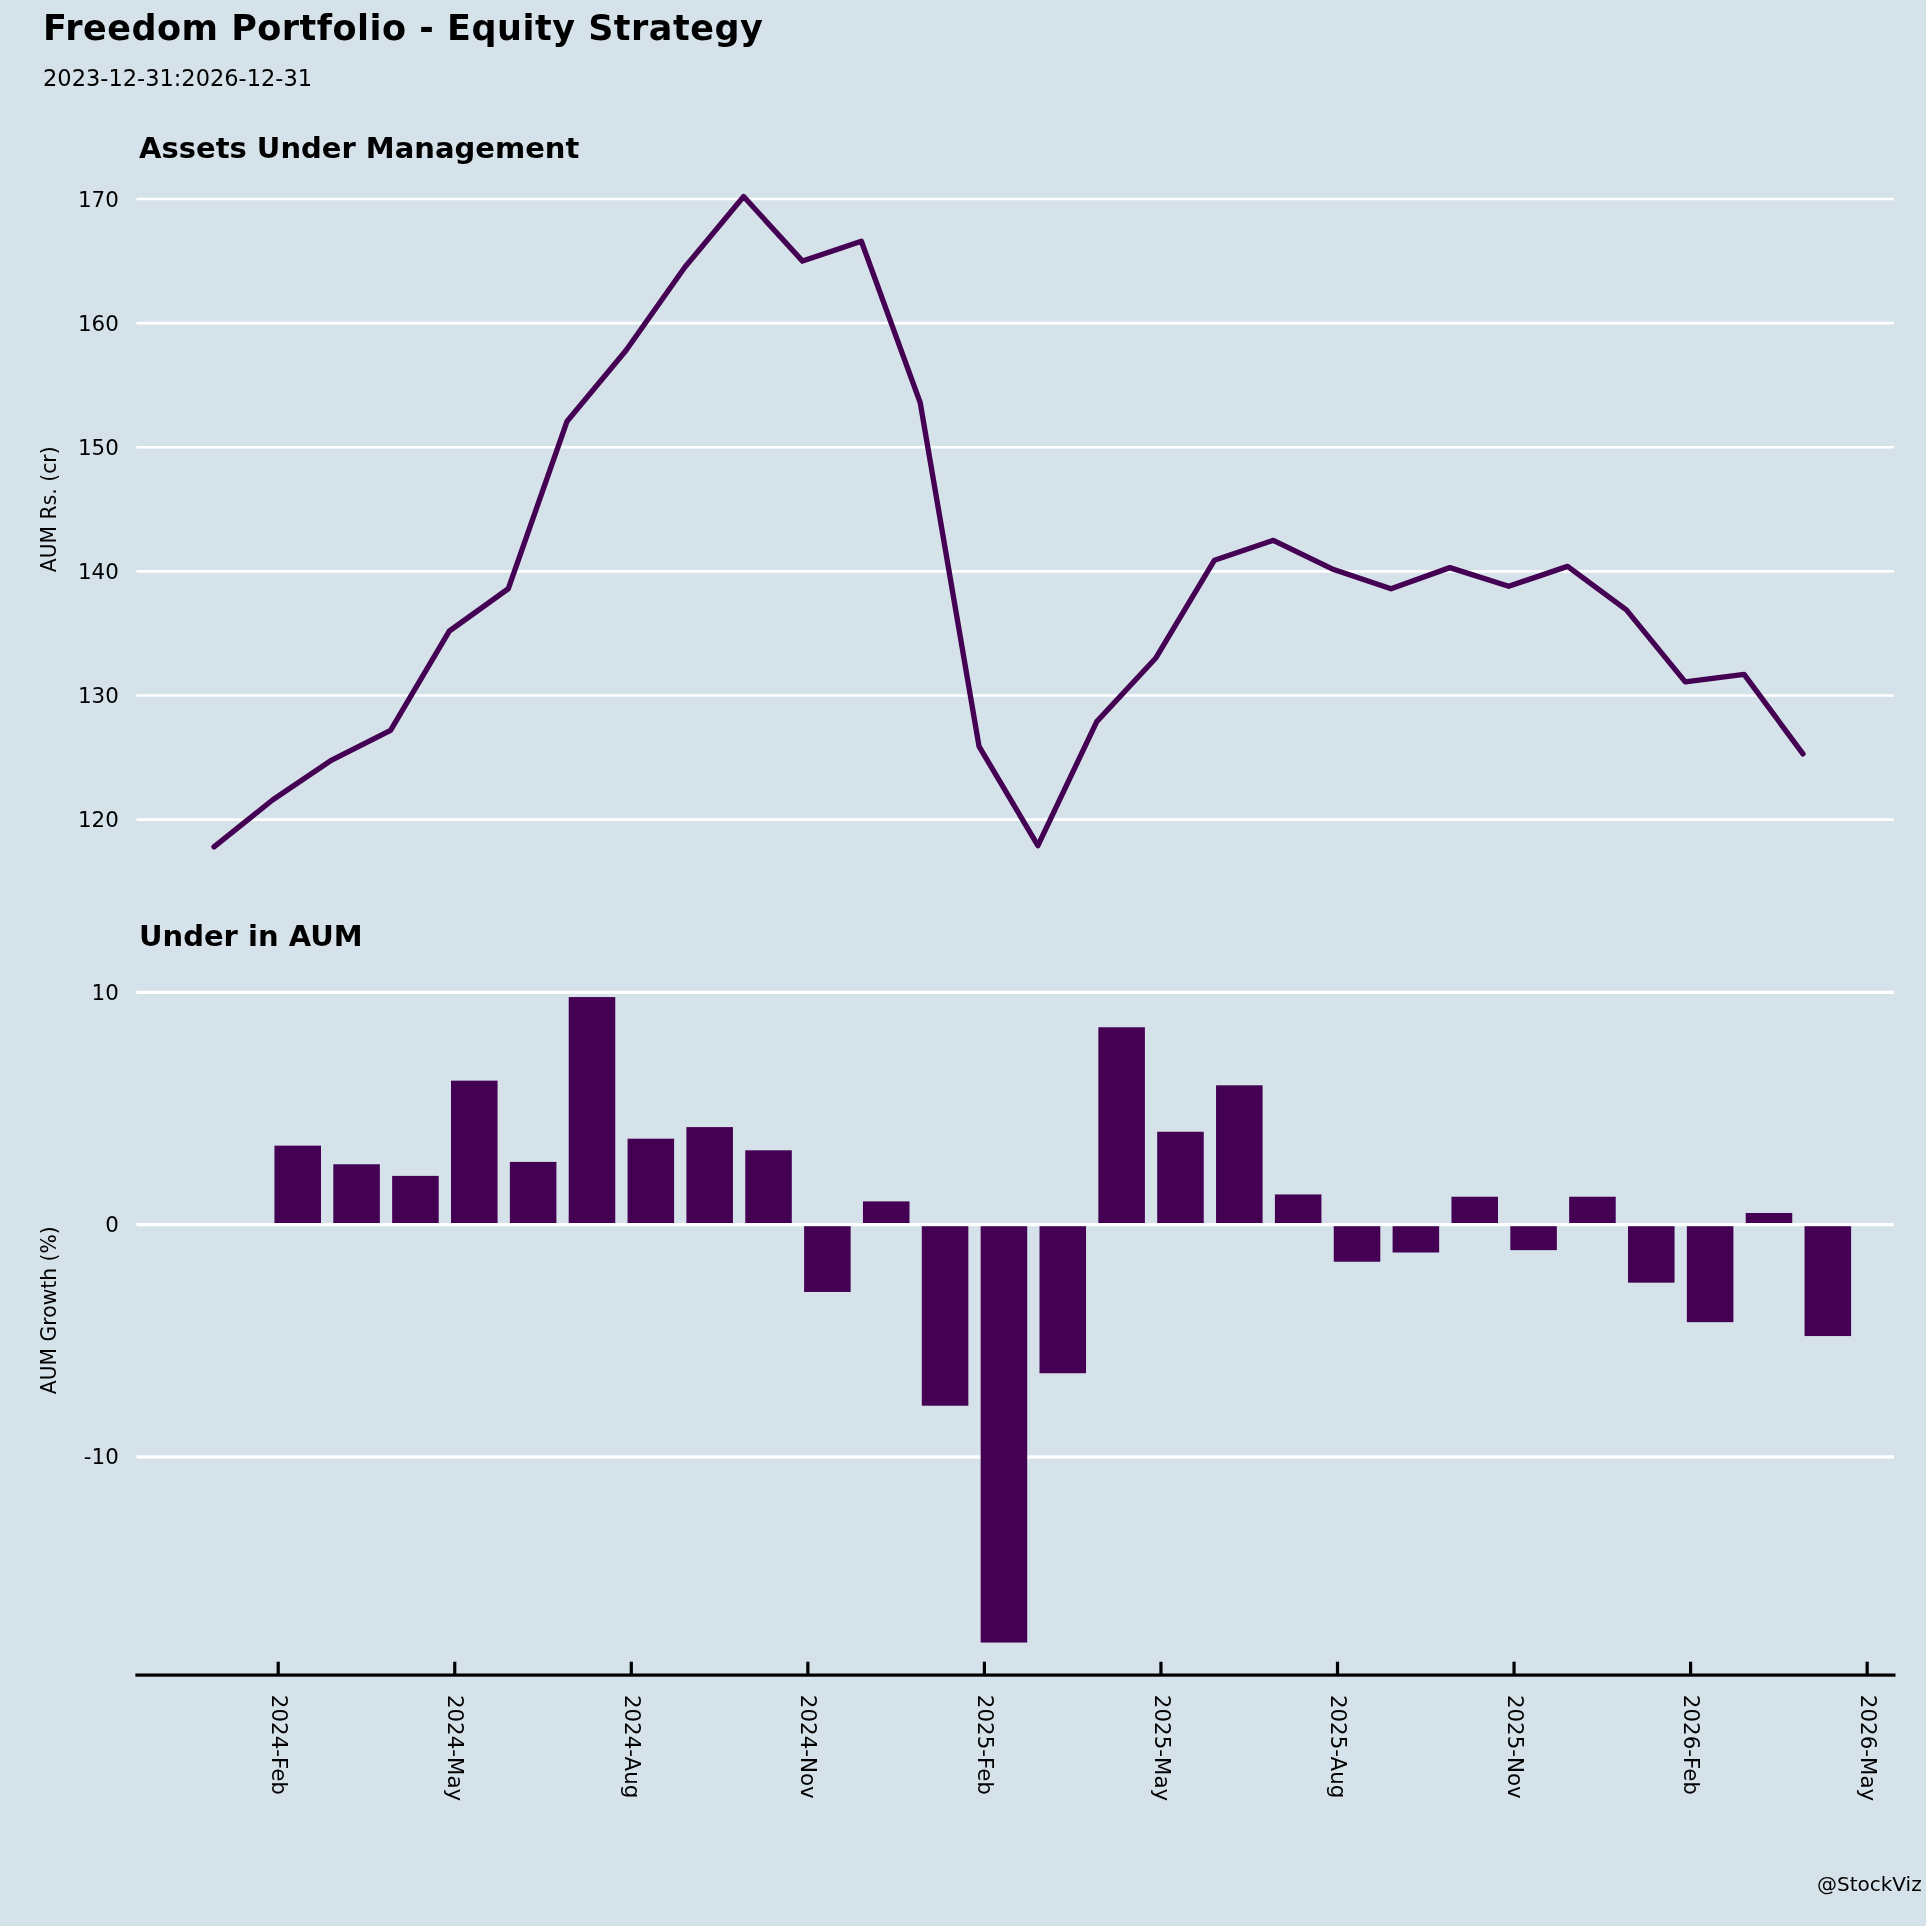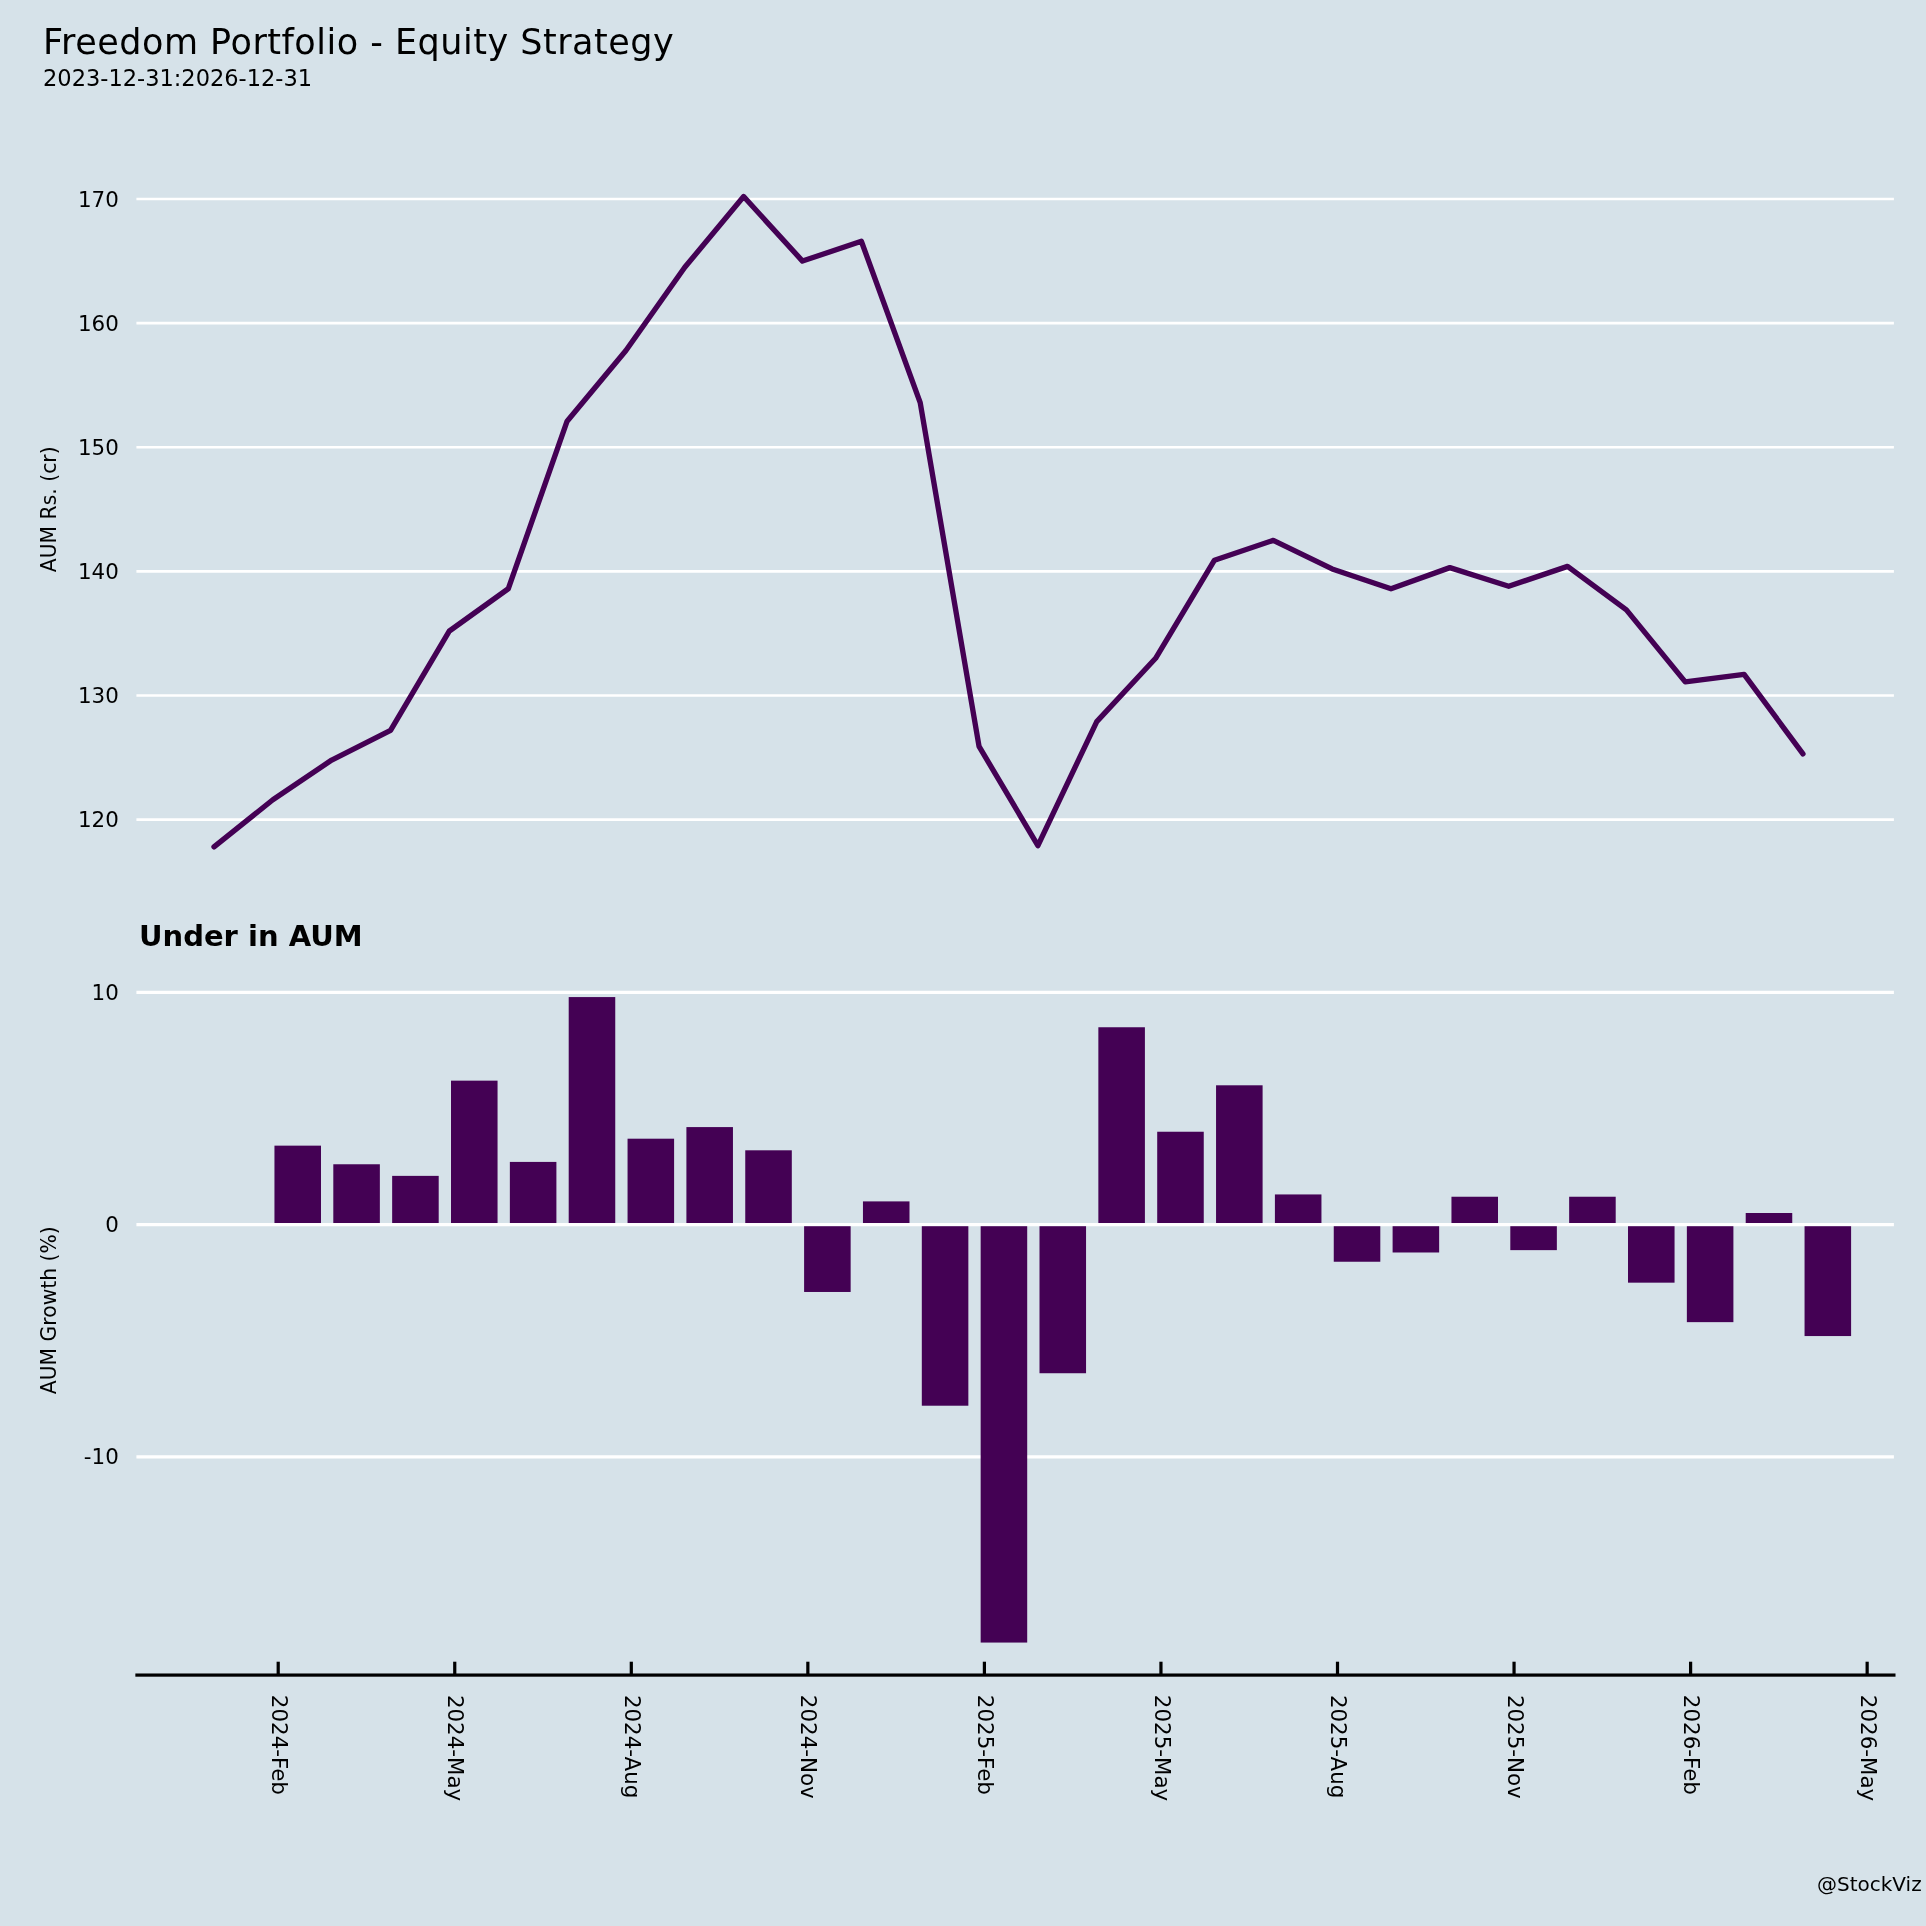--- a/index.html
+++ b/index.html
@@ -1,21 +1,21 @@
 <!DOCTYPE html>
 <html style="font-size:8.6px"><head>
 <meta charset="utf-8">
 <style>
   html,body{margin:0;padding:0;background:#d6e2e9;}
   .stage{
     position:relative;width:1926px;height:1926px;background:#d6e2e9;
     font-family:"DejaVu Sans","Liberation Sans",sans-serif;color:#000;overflow:hidden;
   }
   #chart-svg{position:absolute;left:0;top:0;}
-  .main-title{position:absolute;left:43px;top:22px;font-size:35px;font-weight:normal;letter-spacing:0.5px;}
+  .main-title{position:absolute;left:43px;top:8px;font-size:35px;font-weight:bold;letter-spacing:0.5px;}
   .subtitle{position:absolute;left:43px;top:65px;font-size:22.5px;}
   .chart-title{position:absolute;font-size:29px;font-weight:bold;}
   .t1{left:139px;top:131px;}
   .t2{left:139px;top:919px;}
   .watermark{position:absolute;left:1782px;top:1872px;font-size:20px;margin-left:35px;}
 </style>
 </head>
 <body>
 
 <div class="stage">
@@ -86,16 +86,17 @@
       <rect x="2827" y="3106" width="6" height="24" fill="#000000"></rect>
       <text x="2818" y="3168" text-anchor="start" font-size="40" fill="#000000" transform="rotate(90 2818 3168)">2025-Nov</text>
       <rect x="3157" y="3106" width="6" height="24" fill="#000000"></rect>
       <text x="3148" y="3168" text-anchor="start" font-size="40" fill="#000000" transform="rotate(90 3148 3168)">2026-Feb</text>
       <rect x="3487" y="3106" width="6" height="24" fill="#000000"></rect>
       <text x="3478" y="3168" text-anchor="start" font-size="40" fill="#000000" transform="rotate(90 3478 3168)">2026-May</text>
     </svg>
 
   <div class="main-title">Freedom Portfolio - Equity Strategy</div>
   <div class="subtitle">2023-12-31:2026-12-31</div>
+  <div class="chart-title t1">Assets Under Management</div>
   <div class="chart-title t2">Under in AUM</div>
   <div class="watermark">@StockViz</div>
 </div>
 
 
 </body></html>

